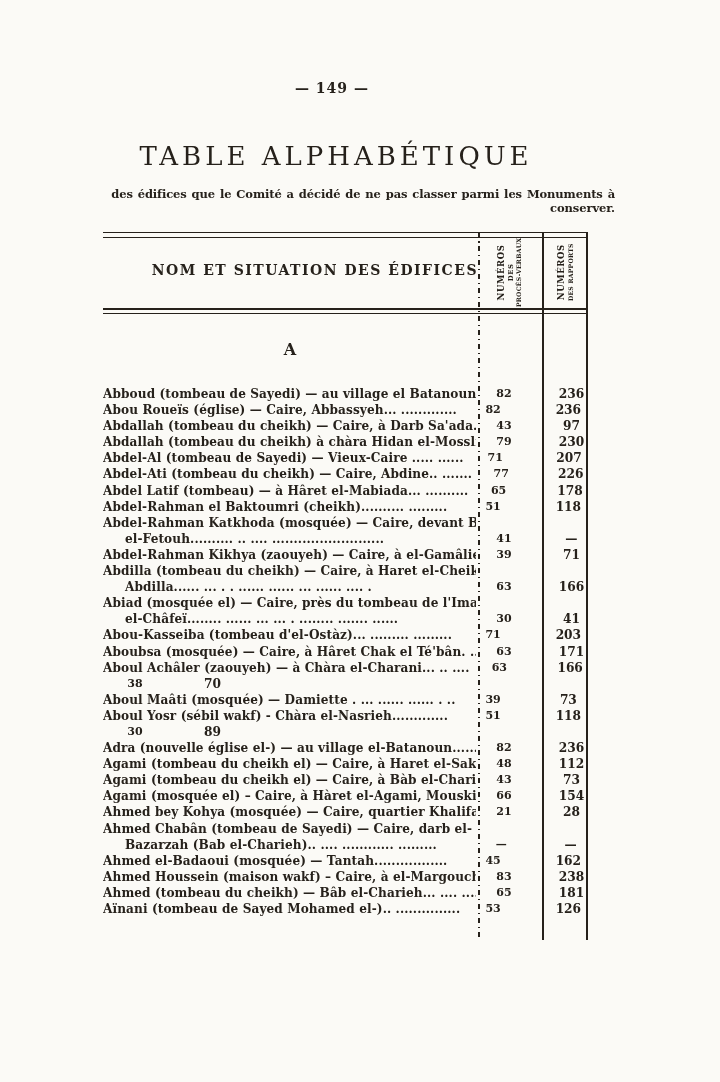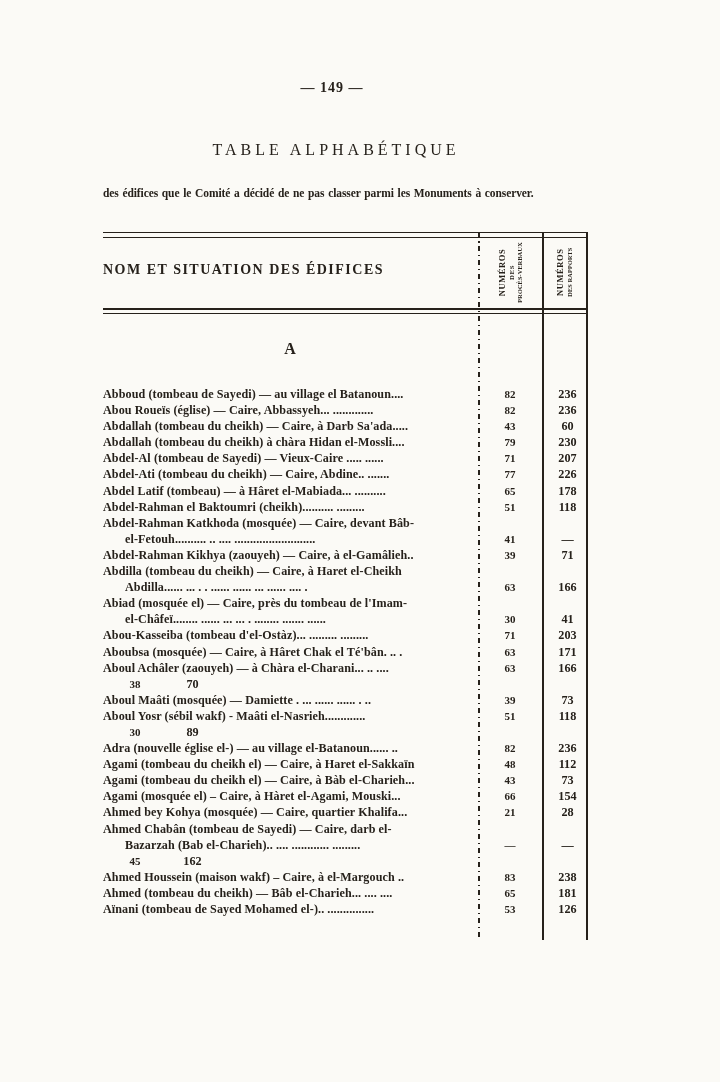--- a/index.html
+++ b/index.html
@@ -7,50 +7,50 @@
     --paper:#fbfaf6;
   }
   html,body{margin:0;padding:0;}
   body{
     width:720px;height:1082px;
     background:var(--paper);
     font-family:"DejaVu Serif","Liberation Serif",serif;
     color:var(--ink);
     overflow:hidden;
   }
-  .page{position:relative;width:720px;height:1082px;font-family:Liberation Serif, serif;}
+  .page{position:relative;width:720px;height:1082px;}
 
   .pageno{
     position:absolute;top:80px;left:0;width:664px;
     text-align:center;font-size:14px;font-weight:bold;letter-spacing:1px;
   }
   .title{
     position:absolute;top:141px;left:0;width:672px;
-    text-align:center;font-size:16px;letter-spacing:4px;font-weight:500;
+    text-align:center;font-size:26px;letter-spacing:4px;font-weight:500;
   }
   .subtitle{
     position:absolute;top:187px;left:103px;width:512px;
-    text-align:left;font-size:11.5px;font-weight:bold;letter-spacing:-0.1px;word-spacing:1px;
+    text-align:right;font-size:11.5px;font-weight:bold;letter-spacing:-0.1px;word-spacing:1px;
   }
 
   .table{position:absolute;left:103px;top:232px;width:485px;height:708px;}
 
   .hrule{position:absolute;left:0;right:0;}
   .rule-top{top:0;height:4px;border-top:1.6px solid var(--ink);border-bottom:1.4px solid var(--ink);}
   .rule-mid{top:76px;height:3px;border-top:2px solid var(--ink);border-bottom:1px solid var(--ink);}
 
   .vline{position:absolute;top:0;bottom:0;}
   .v1{left:375px;width:1.6px;
       background:repeating-linear-gradient(to bottom,var(--ink) 0 5px,transparent 5px 9px,var(--ink) 9px 10.5px,transparent 10.5px 14px);}
   .v2{left:439px;width:1.7px;background:var(--ink);}
   .v3{left:483px;width:1.7px;background:var(--ink);}
 
   .name-head{
     position:absolute;left:0;top:30px;width:375px;
-    text-align:left;font-size:14px;font-weight:bold;letter-spacing:1.5px;
+    text-align:right;font-size:14px;font-weight:bold;letter-spacing:1.5px;
   }
   .pv-head{position:absolute;left:375px;top:4px;width:64px;height:72px;
     display:flex;align-items:center;justify-content:center;}
   .rap-head{position:absolute;left:439px;top:4px;width:45px;height:72px;
     display:flex;align-items:center;justify-content:center;}
   .vert{transform:rotate(-90deg);text-align:center;font-weight:bold;line-height:1.25;white-space:nowrap;}
   .vert .h1{font-size:8.5px;letter-spacing:0.6px;display:block;}
   .vert .h2{font-size:6.8px;letter-spacing:0.6px;display:block;}
   .vert .h3{font-size:6.2px;letter-spacing:0.2px;display:block;}
 
@@ -59,21 +59,21 @@
     height:74px;width:375px;display:flex;align-items:center;justify-content:center;
     font-size:16px;font-weight:bold;letter-spacing:1px;
   }
   .row{display:flex;align-items:flex-end;width:100%;}
   .cell-name{width:375px;box-sizing:border-box;padding-right:2px;line-height:16.1px;
     font-size:12.1px;font-weight:bold;letter-spacing:0.1px;}
   .l1,.l2{white-space:nowrap;overflow:hidden;height:16.1px;}
   .l2{padding-left:22px;}
   .cell-pv{width:64px;text-align:center;line-height:16.1px;font-size:11px;font-weight:bold;}
   .cell-rap{width:46px;box-sizing:border-box;padding-left:5px;text-align:center;
-    line-height:16.1px;font-size:12.2px;font-weight:bold;}
+    line-height:16.1px;font-size:12.2px;font-weight:bold;margin-left:20px;}
 </style>
 </head>
 <body>
 
 <div class="page">
 
   <div class="pageno">— 149 —</div>
   <div class="title">TABLE ALPHABÉTIQUE</div>
   <div class="subtitle">des édifices que le Comité a décidé de ne pas classer parmi les Monuments à conserver.</div>
 
@@ -118,21 +118,21 @@
               <div class="l1">Abou Roueïs (église) — Caire, Abbassyeh... .............</div>
             </div>
             <div class="cell-pv">82</div>
             <div class="cell-rap">236</div>
           </div>
           <div class="row">
             <div class="cell-name">
               <div class="l1">Abdallah (tombeau du cheikh) — Caire, à Darb Sa'ada.....</div>
             </div>
             <div class="cell-pv">43</div>
-            <div class="cell-rap">60</div>
+            <div class="cell-rap">97</div>
           </div>
           <div class="row">
             <div class="cell-name">
               <div class="l1">Abdallah (tombeau du cheikh) à chàra Hidan el-Mossli....</div>
             </div>
             <div class="cell-pv">79</div>
             <div class="cell-rap">230</div>
           </div>
           <div class="row">
             <div class="cell-name">
@@ -220,21 +220,21 @@
           </div>
           <div class="row">
             <div class="cell-name">
               <div class="l1">Aboul Maâti (mosquée) — Damiette . ... ...... ...... . ..</div>
             </div>
             <div class="cell-pv">39</div>
             <div class="cell-rap">73</div>
           </div>
           <div class="row">
             <div class="cell-name">
-              <div class="l1">Aboul Yosr (sébil wakf) -  Maâti el-Nasrieh.............</div>
+              <div class="l1">Aboul Yosr (sébil wakf) -  Chàra el-Nasrieh.............</div>
             </div>
             <div class="cell-pv">51</div>
             <div class="cell-rap">118</div>
           </div>
           <div class="row">
             <div class="cell-pv">30</div>
             <div class="cell-rap">89</div>
           </div>
           <div class="row">
             <div class="cell-name">
@@ -273,20 +273,23 @@
           </div>
           <div class="row">
             <div class="cell-name">
               <div class="l1">Ahmed Chabân (tombeau de Sayedi) — Caire, darb el-</div>
               <div class="l2">Bazarzah (Bab el-Charieh).. .... ............ .........</div>
             </div>
             <div class="cell-pv">—</div>
             <div class="cell-rap">—</div>
           </div>
           <div class="row">
+            <div class="cell-name">
+              <div class="l1">Ahmed el-Badaoui (mosquée) — Tantah.................</div>
+            </div>
             <div class="cell-pv">45</div>
             <div class="cell-rap">162</div>
           </div>
           <div class="row">
             <div class="cell-name">
               <div class="l1">Ahmed Houssein (maison wakf) – Caire, à el-Margouch ..</div>
             </div>
             <div class="cell-pv">83</div>
             <div class="cell-rap">238</div>
           </div>

